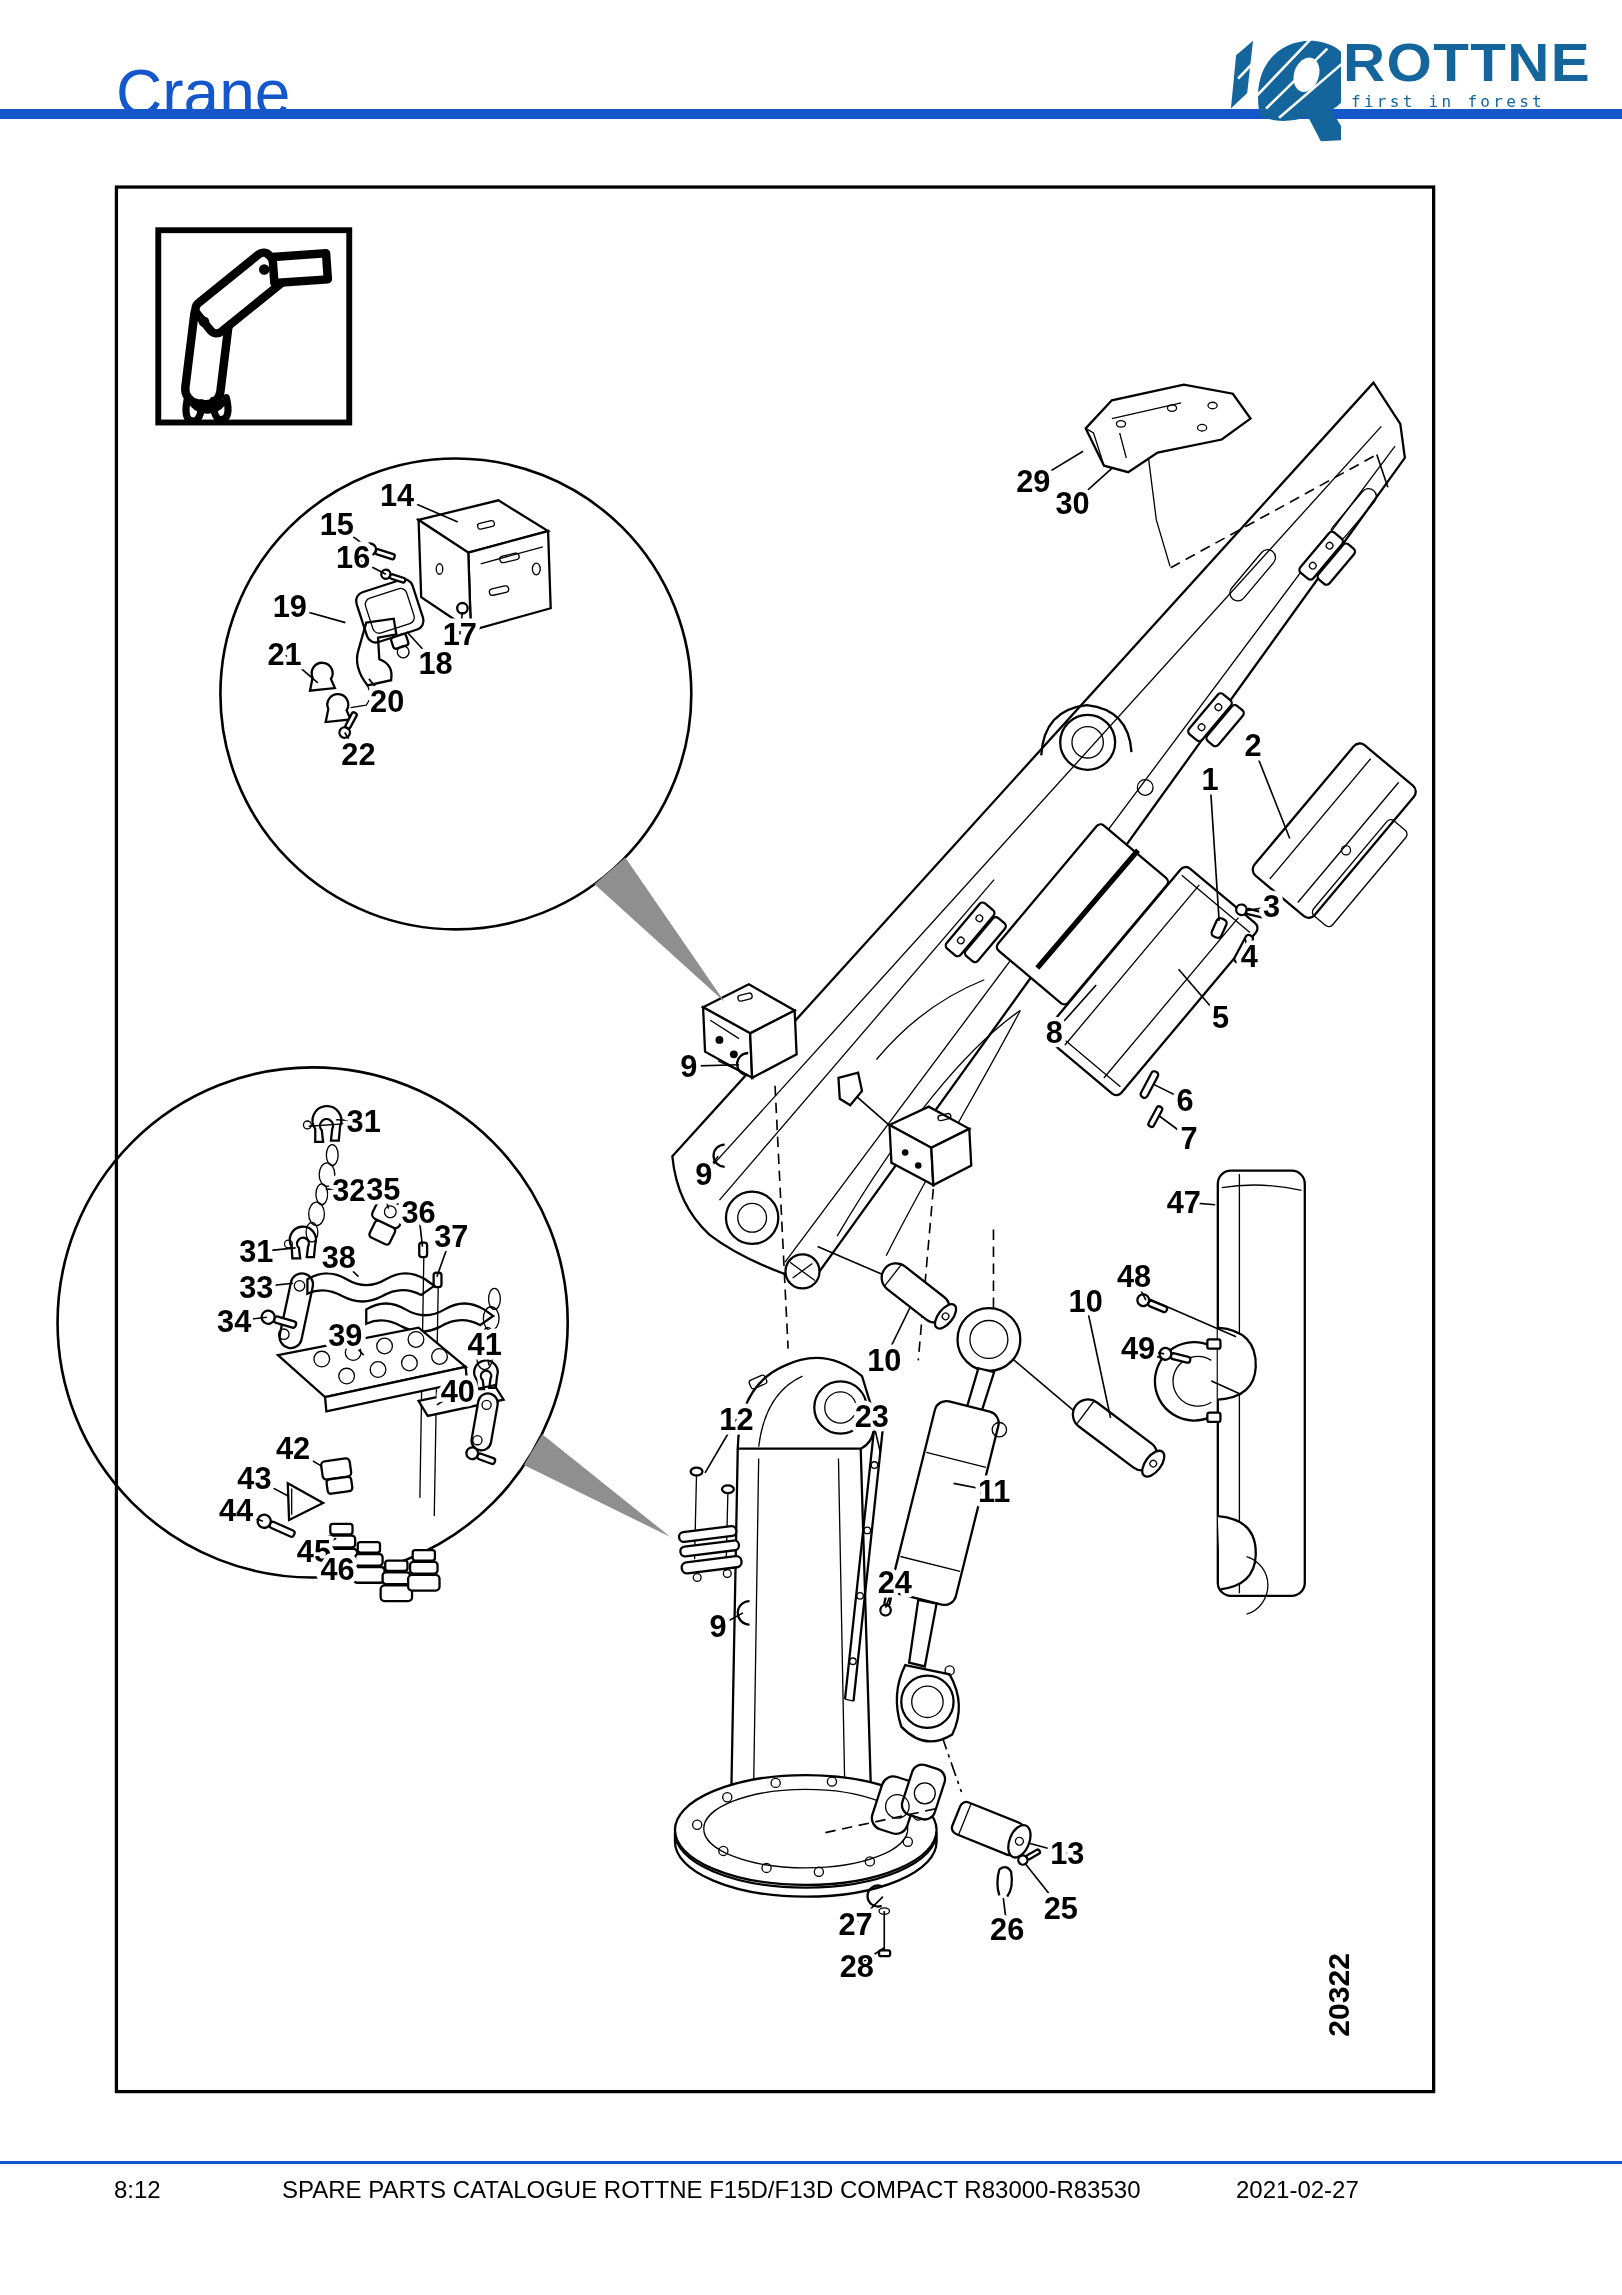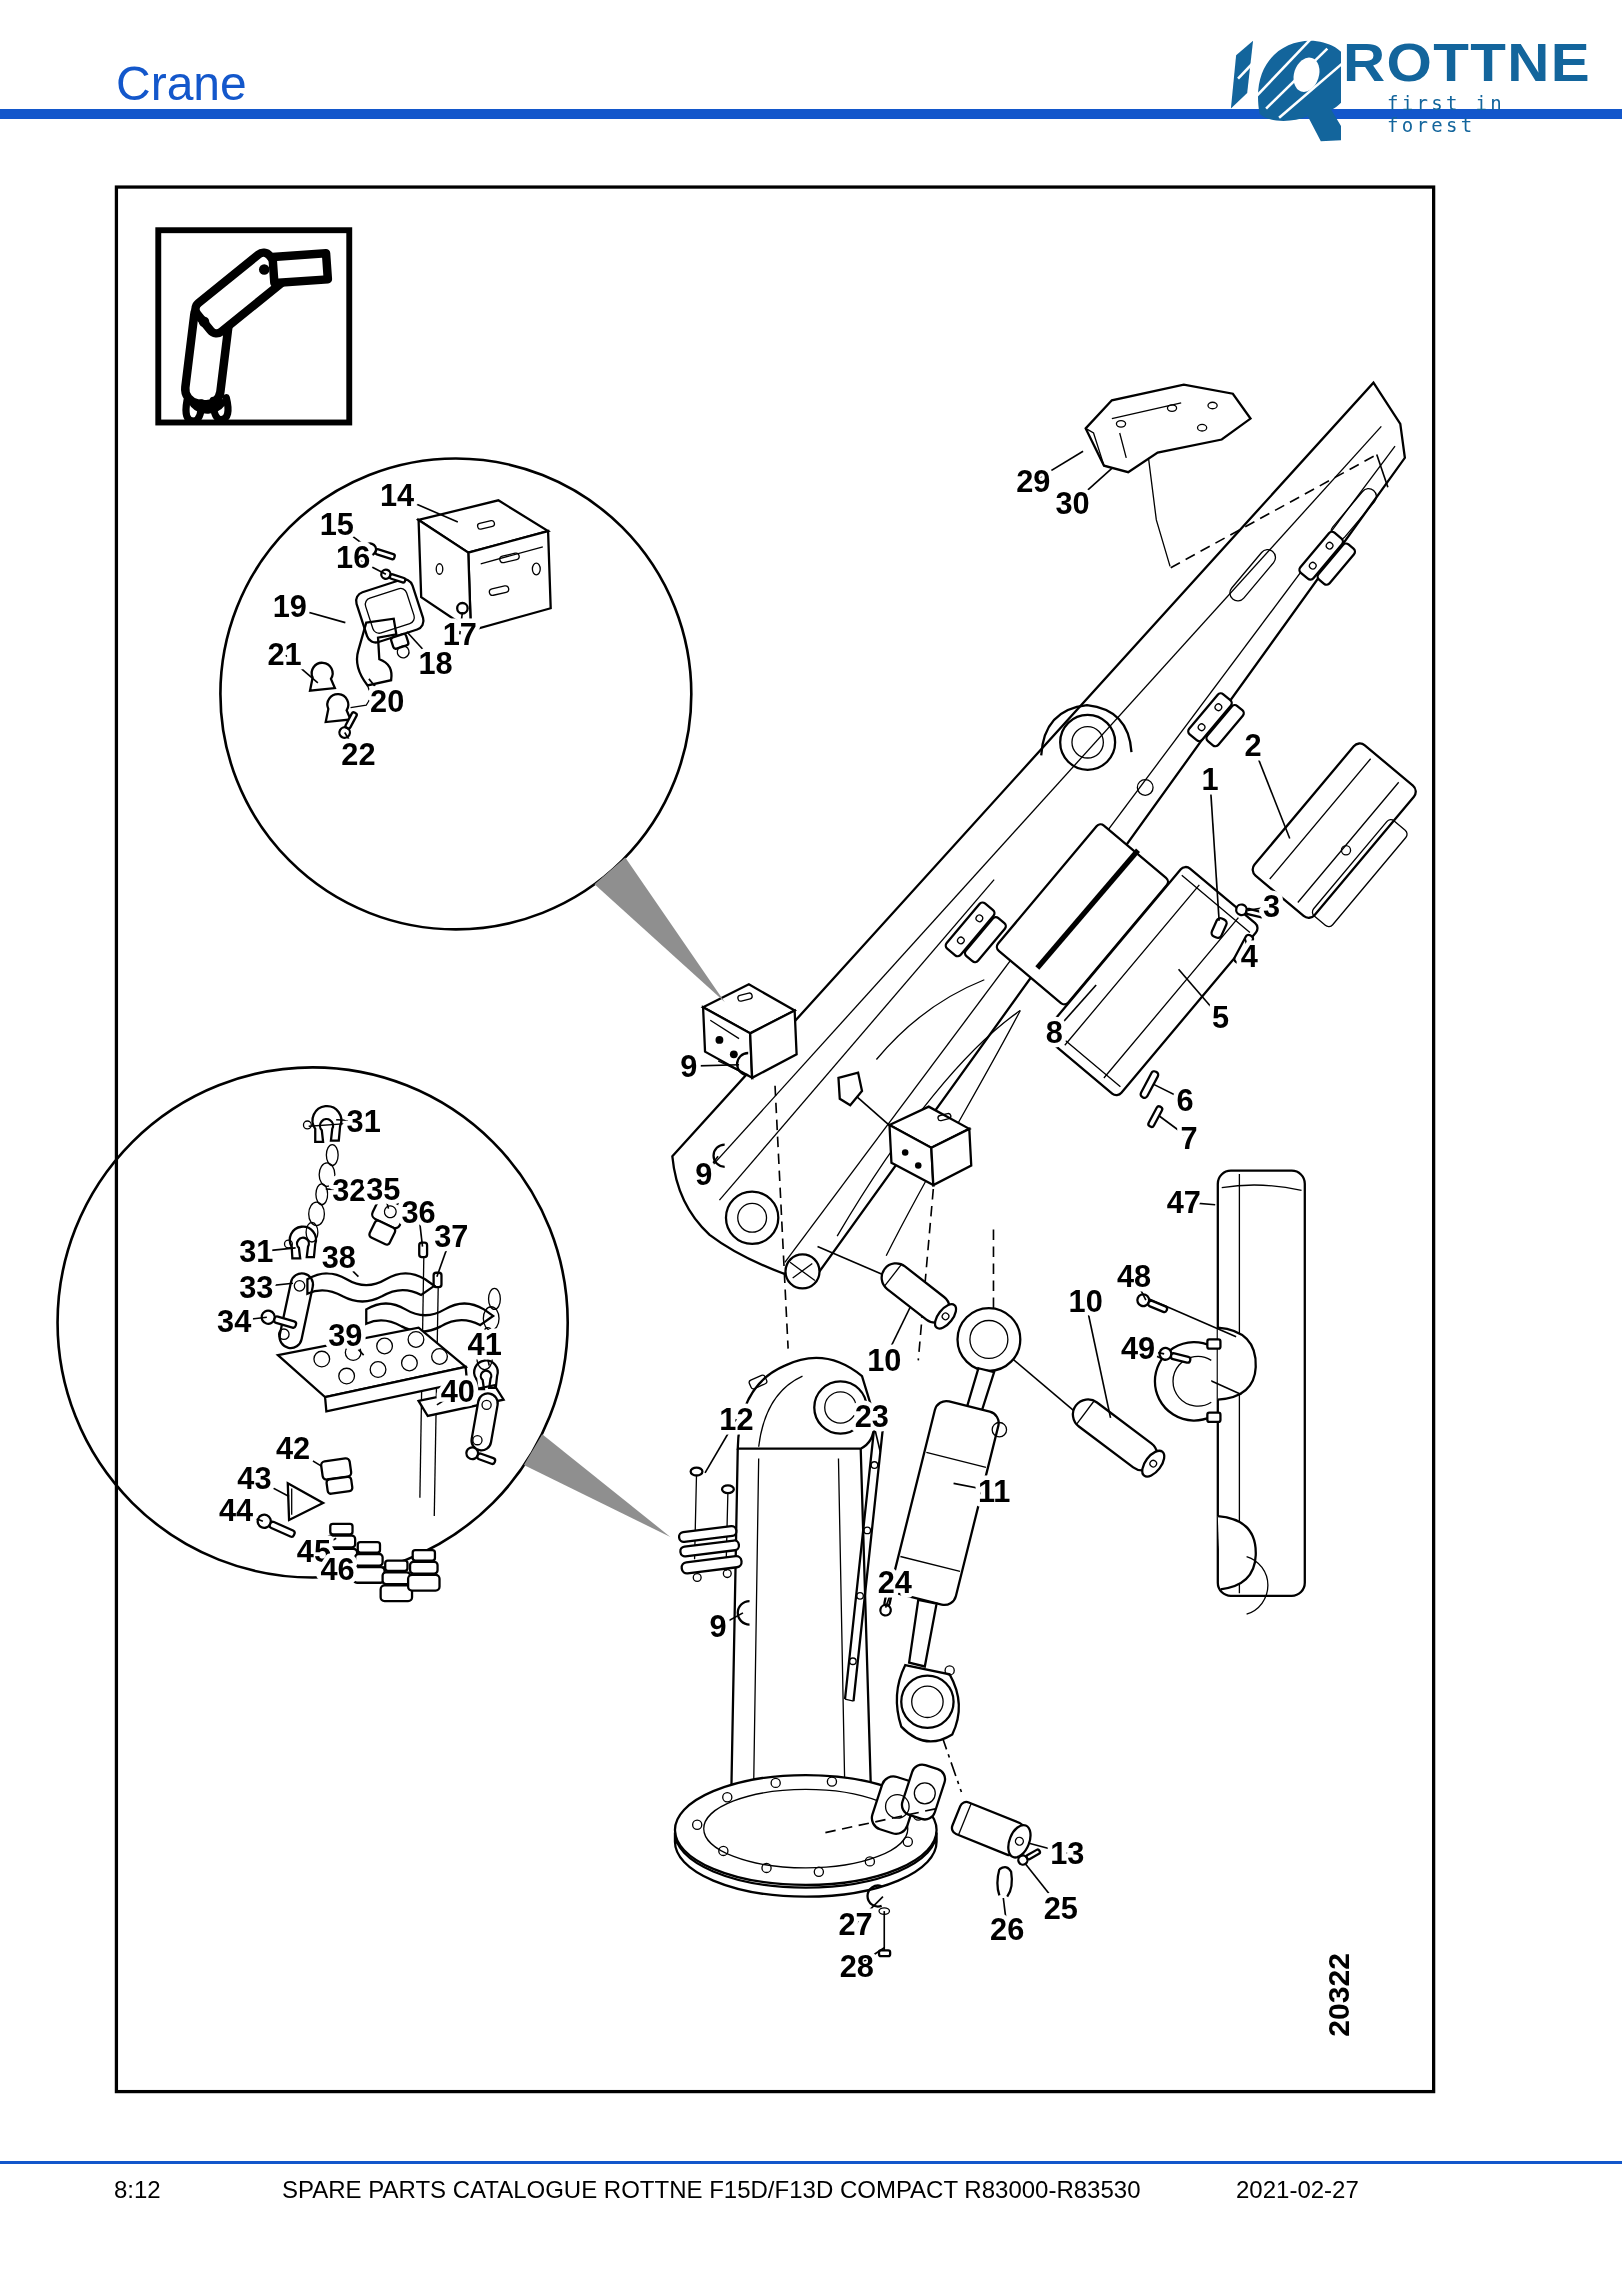--- a/index.html
+++ b/index.html
@@ -1,22 +1,22 @@
 <!DOCTYPE html>
 <html style="--accent: #1357CB; --logo: #13659C; --wedge: #8f8f8f;font-size:10.5px"><head>
 <meta charset="utf-8">
 <style>
   html,body{margin:0;padding:0;background:#ffffff;width:1622px;height:2295px;overflow:hidden;}
   body{position:relative;font-family:"Liberation Sans",sans-serif;}
-  .page-title{position:absolute;left:116px;top:56px;font-size:48px;color:var(--accent,#1357CB);font-weight:400;}
+  .page-title{position:absolute;left:116px;top:56px;font-size:64px;color:var(--accent,#1357CB);font-weight:400;}
   .header-bar{position:absolute;left:0;top:109px;width:1622px;height:9.8px;background:var(--accent,#1357CB);}
   .logo{position:absolute;left:1227px;top:17px;width:361px;height:105px;text-decoration:underline;}
   .logo-mark{position:absolute;left:0;top:0;}
   .brand{position:absolute;left:116px;top:14.4px;font-size:54px;font-weight:bold;color:var(--logo,#13659C);letter-spacing:1.3px;transform:scaleX(1.08);transform-origin:left;}
-  .tagline{position:absolute;left:124px;top:75px;font-family:"DejaVu Sans Mono",monospace;font-size:19px;letter-spacing:3.3px;color:var(--logo,#13659C);margin-left:36px;}
+  .tagline{position:absolute;left:124px;top:75px;font-family:"DejaVu Sans Mono",monospace;font-size:16px;letter-spacing:3.3px;color:var(--logo,#13659C);}
   .footer-line{position:absolute;left:0;top:2161px;width:1622px;height:3.3px;background:var(--accent,#1357CB);}
   .footer-text{position:absolute;top:2176px;font-size:24px;color:#000;white-space:nowrap;}
   #f-ref{left:114px;} #f-title{left:237px;margin-left:45px;} #f-date{left:1236px;}
   svg text.co{font:bold 47px "Liberation Sans",sans-serif;fill:#000;paint-order:stroke;stroke:#fff;stroke-width:14px;stroke-linejoin:round;}
   svg text.dwg{font:bold 46px "Liberation Sans",sans-serif;fill:#000;}
   .ln{stroke:#000;stroke-width:2.5;fill:none;}
   .o{stroke:#000;stroke-width:3.5;fill:none;}
   .ow{stroke:#000;stroke-width:3.5;fill:#fff;}
   .th{stroke:#000;stroke-width:2;fill:none;}
   .dash{stroke:#000;stroke-width:2.5;fill:none;stroke-dasharray:16 10;}

